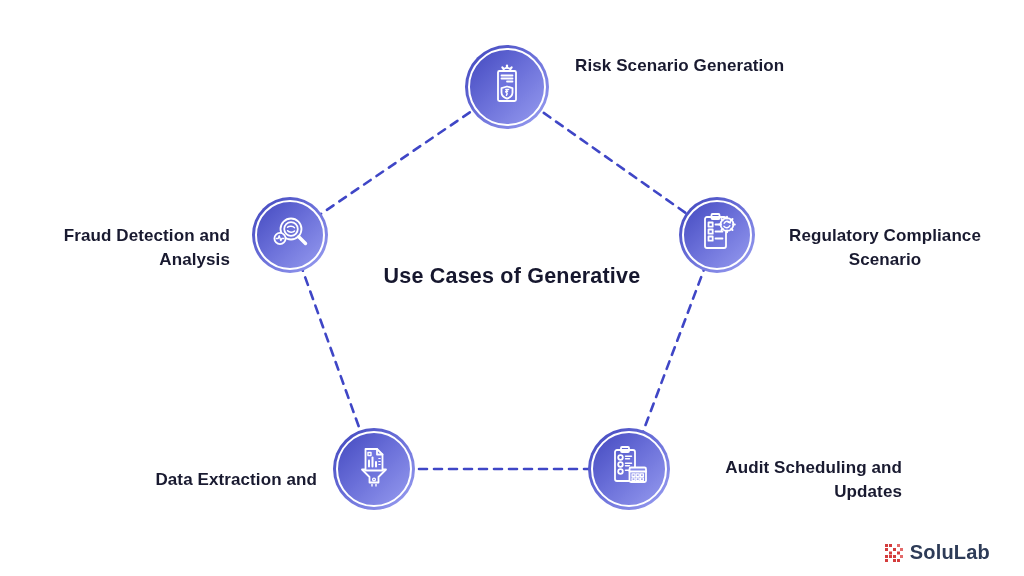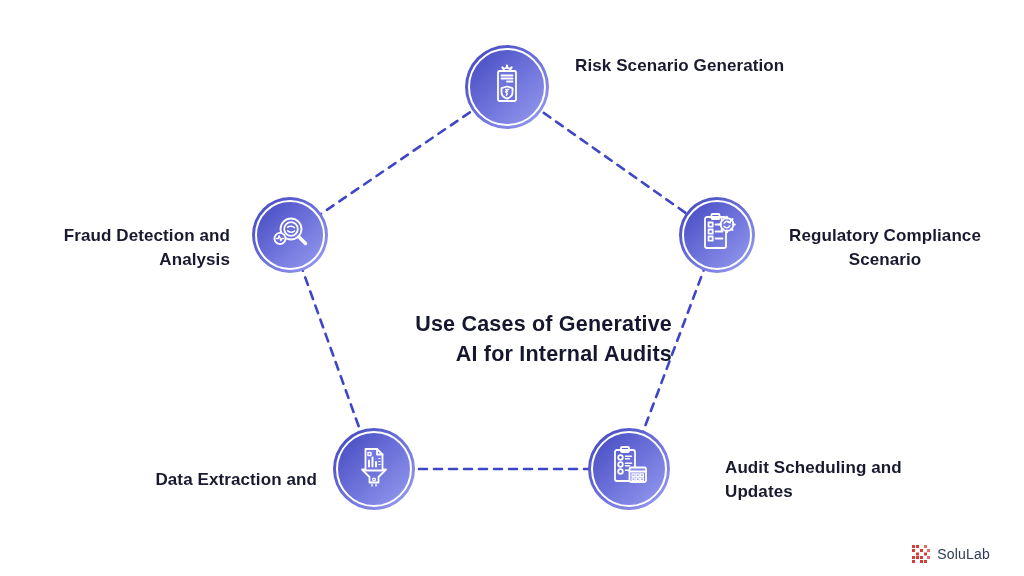--- a/index.html
+++ b/index.html
@@ -53,47 +53,46 @@
     font-size: 17px;
     line-height: 24px;
     color: #191a30;
     letter-spacing: 0.1px;
   }
   .node-label span { display: block; }
   .lbl-top  { left: 575px; top: 54px; text-align: left; }
   .lbl-left { left: 30px;  top: 224px; width: 200px; text-align: right; }
   .lbl-right{ left: 770px; top: 224px; width: 230px; text-align: center; }
   .lbl-bl   { left: 112px; top: 468px; width: 205px; text-align: right; }
-  .lbl-br   { left: 725px; top: 456px; width: 215px; text-align: left; }
+  .lbl-br   { left: 687px; top: 456px; width: 215px; text-align: right; }
 
   .center-title {
     position: absolute;
     left: 352px; top: 261px;
     width: 320px;
-    text-align: right;
+    text-align: center;
     font-weight: 700;
     font-size: 21.5px;
     line-height: 30px;
     color: #16172e;
     letter-spacing: 0.2px;
-    margin-top: 48px;
   }
   .center-title span { display: block; }
 
   .brand {
     position: absolute;
     right: 34px;
     bottom: 12px;
     display: flex;
     align-items: center;
     gap: 6px;
   }
   .brand-text {
-    font-size: 14px;
-    font-weight: 400;
+    font-size: 20px;
+    font-weight: 700;
     color: #2d3b57;
     letter-spacing: 0.2px;
   }
 </style>
 </head>
 <body>
 
 <div class="canvas">
 
   <svg class="connectors" viewBox="0 0 1024 576" aria-hidden="true">
@@ -231,21 +230,20 @@
   <div class="node-label lbl-bl">
     <span>Data Extraction and</span>
   </div>
   <div class="node-label lbl-br">
     <span>Audit Scheduling and</span>
     <span>Updates</span>
   </div>
 
   <div class="center-title">
     <span>Use Cases of Generative</span>
-    <span>AI for Internal Audits</span>
   </div>
 
   <div class="brand">
     <span style="display:inline-flex;">
       <svg width="20" height="20" viewBox="0 0 20 20">
         <g fill="#d43c3c">
           <rect x="1" y="1" width="3" height="3"></rect>
           <rect x="5" y="1" width="3" height="3"></rect>
           <rect x="13" y="1" width="3" height="3" fill="#e36a6a"></rect>
           <rect x="1" y="5" width="3" height="3"></rect>

